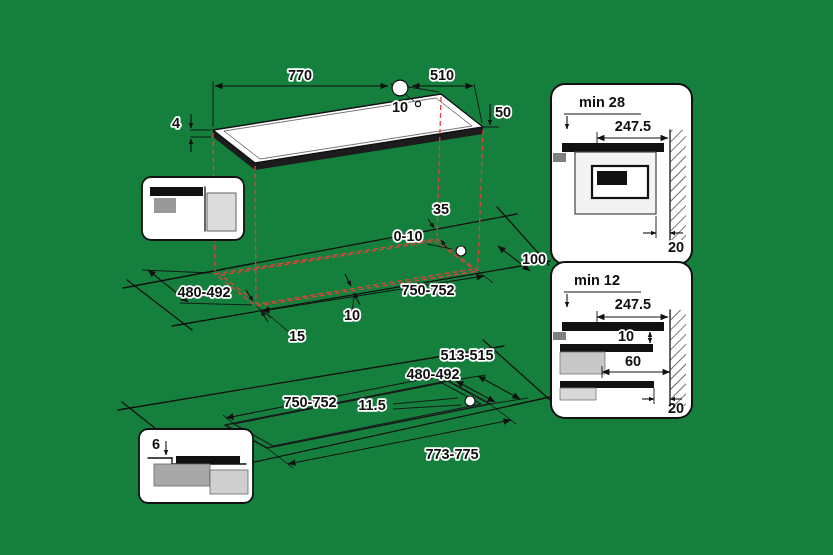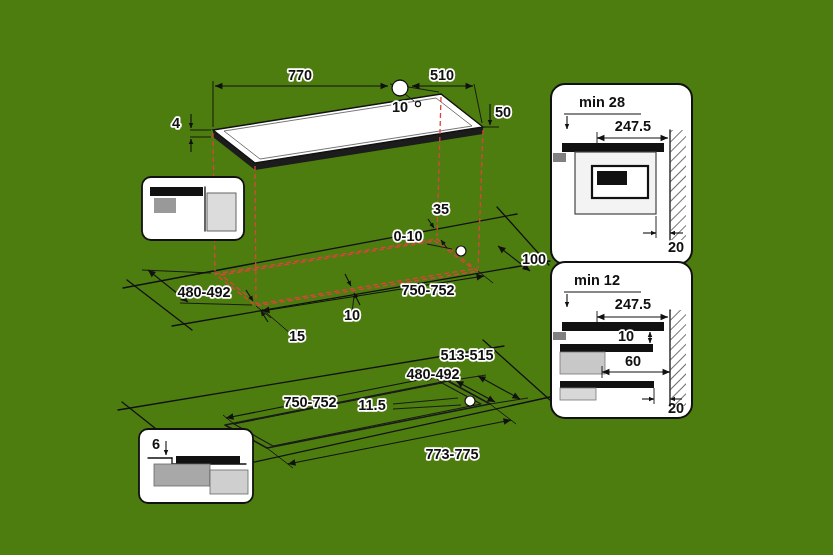--- a/index.html
+++ b/index.html
@@ -1,16 +1,16 @@
 <!DOCTYPE html>
 <html><head>
 <meta charset="utf-8">
 <style>
   html,body{margin:0;padding:0;background:#fff}
-  .canvas{position:relative;width:833px;height:555px;background:#4d7c0f;overflow:hidden;
+  .canvas{position:relative;width:833px;height:555px;background:#15803d;overflow:hidden;
           font-family:"Liberation Sans",sans-serif}
   svg{display:block}
   .ln{stroke:#111;stroke-width:1.3;fill:none;stroke-linecap:round}
   .thin{stroke:#111;stroke-width:0.9;fill:none}
   .dln{stroke:#111;stroke-width:1.1;fill:none}
   .red{stroke:#d9453c;stroke-width:1.3;fill:none;stroke-dasharray:5 3}
   .box{fill:#fff;stroke:#111;stroke-width:1.8}
   .panel{fill:#fff;stroke:#111;stroke-width:2}
   text.dim{font-family:"Liberation Sans",sans-serif;font-size:14.5px;font-weight:700;fill:#111;
            text-anchor:middle;paint-order:stroke;stroke:#fff;stroke-width:3.5px;stroke-linejoin:round}

